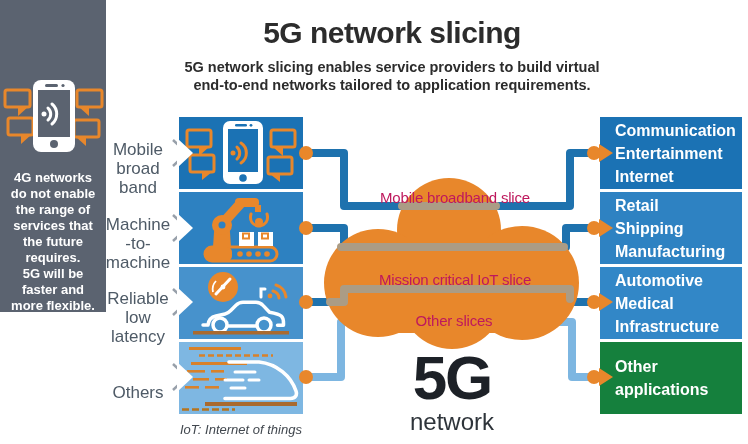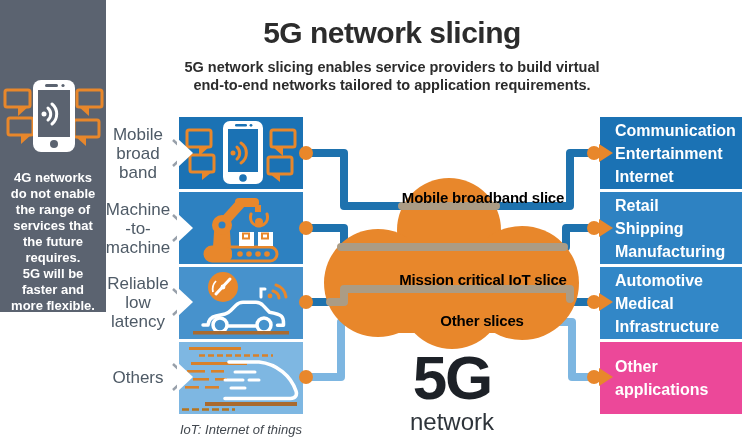--- a/index.html
+++ b/index.html
@@ -28,48 +28,48 @@
     position:absolute;left:106px;top:16px;width:572px;text-align:center;
     color:#2c2c2c;font-size:30px;font-weight:800;letter-spacing:-0.5px;
   }
   .subtitle{
     position:absolute;left:106px;top:58px;width:572px;text-align:center;
     color:#2c2c2c;font-size:14.5px;font-weight:bold;line-height:18px;white-space:pre-line;
   }
   
   .cat{
     position:absolute;left:100px;width:76px;text-align:center;
-    color:#4e5a66;font-size:17px;line-height:19px;white-space:pre-line;z-index:3;
+    color:#4e5a66;font-size:17px;line-height:19px;white-space:pre-line;z-index:3;margin-top:15px;
   }
   .cat0{top:125px;} .cat1{top:200px;} .cat2{top:274px;} .cat3{top:368px;}
   
   .lbox{position:absolute;left:179px;width:124px;height:72px;z-index:1;}
   .lbox svg{display:block;}
   .lb0{top:117px;background:#1b72b4;}
   .lb1{top:192px;background:#2d81c1;}
   .lb2{top:267px;background:#4792cc;}
   .lb3{top:342px;background:#7eb7e2;}
   .rbox{
     position:absolute;left:600px;width:142px;height:72px;z-index:1;
     display:flex;align-items:center;
   }
   .rb0{top:117px;background:#1b72b4;}
   .rb1{top:192px;background:#2e82c2;}
   .rb2{top:267px;background:#3287c7;}
-  .rb3{top:342px;background:#ec4899;}
+  .rb3{top:342px;background:#15803d;}
   .rtext{
     padding-left:15px;color:#ffffff;font-size:16px;font-weight:bold;
     line-height:23px;white-space:pre-line;
   }
   
   .overlay{position:absolute;left:0;top:0;z-index:2;pointer-events:none;}
   
   .slice{
     position:absolute;transform:translateX(-50%);white-space:nowrap;
-    color:#000000;font-size:15px;font-weight:bold;letter-spacing:-0.2px;z-index:3;margin-left:28px;
+    color:#be185d;font-size:15px;font-weight:normal;letter-spacing:-0.2px;z-index:3;
   }
   .s0{left:455px;top:189px;} .s1{left:455px;top:230px;}
   .s2{left:455px;top:271px;} .s3{left:454px;top:312px;}
   
   .c5g{
     position:absolute;left:352px;top:348px;width:200px;text-align:center;
     color:#1d2127;font-size:62px;font-weight:800;line-height:60px;letter-spacing:-2px;z-index:3;
   }
   .cnet{
     position:absolute;left:352px;top:408px;width:200px;text-align:center;

